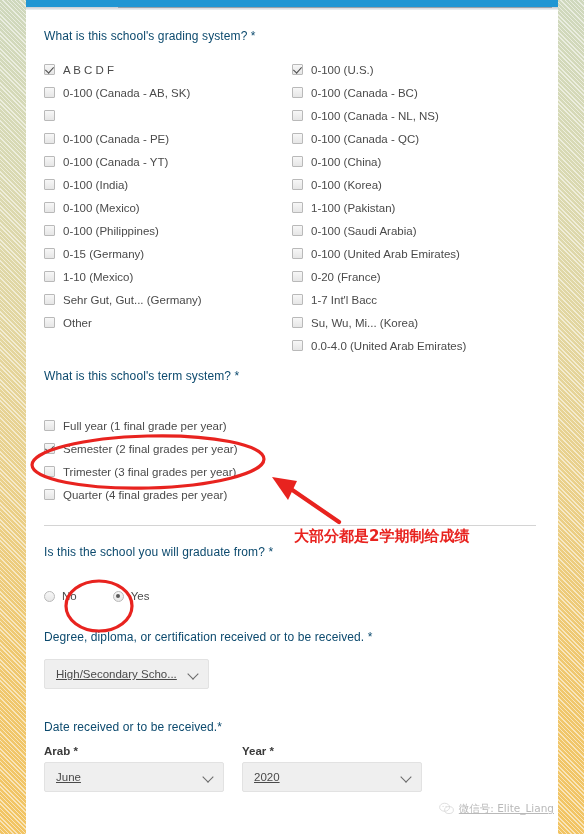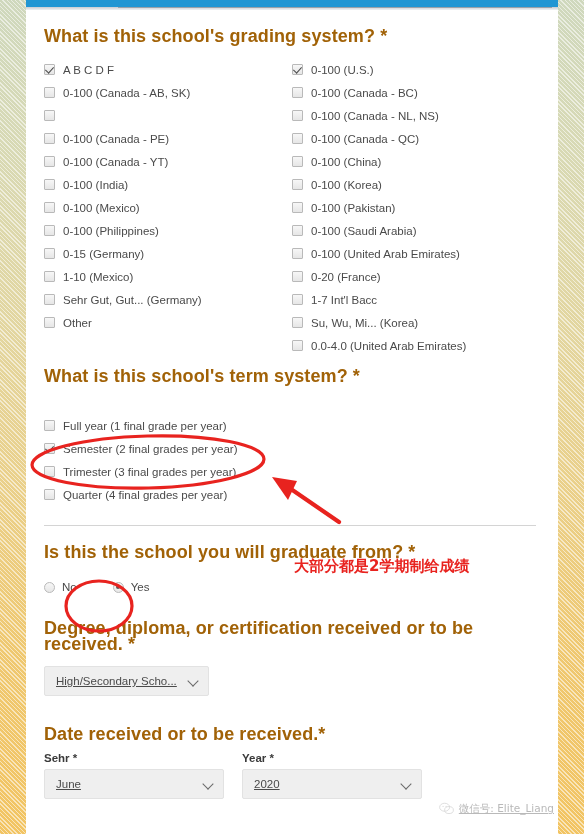--- a/index.html
+++ b/index.html
@@ -64,23 +64,23 @@
   }
 
   
   .form {
     position: absolute;
     left: 0; right: 0; top: 10px; bottom: 0;
     padding: 18px 18px 0 18px;
   }
 
   .q-label {
-    font-size: 18px;
-    font-weight: bold;
-    color: #a16207;
+    font-size: 12px;
+    font-weight: normal;
+    color: #0c4a6e;
     letter-spacing: .1px;
     margin: 0 0 4px 0;
     line-height: 16px;
   }
 
   .divider {
     height: 1px;
     background: #d4d4d4;
     margin: 14px 4px 14px 0;
   }
@@ -126,21 +126,21 @@
   }
 
   
   .term-list { margin-top: 30px; }
   .term-list .opt { height: 23px; }
 
   
   .radio-row {
     display: flex;
     align-items: center;
-    margin-top: 17px;
+    margin-top: 26px;
     height: 20px;
   }
   .radio-item {
     display: flex;
     align-items: center;
     margin-right: 36px;
   }
   .rbtn {
     width: 11px; height: 11px;
     flex: 0 0 11px;
@@ -215,21 +215,21 @@
     z-index: 9;
   }
   .annot-text {
     position: absolute;
     color: #e8231f;
     font-size: 15px;
     font-weight: bold;
     font-family: "DejaVu Sans", "Liberation Sans", sans-serif;
     white-space: nowrap;
   }
-  .annot-text.cn-note { left: 294px; top: 557px; }
+  .annot-text.cn-note { left: 294px; top: 527px; }
 
   
   .watermark {
     position: absolute;
     right: 30px;
     bottom: 18px;
     display: flex;
     align-items: flex-start;
     color: #b9b9b9;
     font-size: 10.5px;
@@ -333,21 +333,21 @@
           <div class="opt">
             <span class="cbox"></span>
             <span class="opt-label">0-100 (China)</span>
           </div>
           <div class="opt">
             <span class="cbox"></span>
             <span class="opt-label">0-100 (Korea)</span>
           </div>
           <div class="opt">
             <span class="cbox"></span>
-            <span class="opt-label">0-100 (Pakistan)</span>
+            <span class="opt-label">1-100 (Pakistan)</span>
           </div>
           <div class="opt">
             <span class="cbox"></span>
             <span class="opt-label">0-100 (Saudi Arabia)</span>
           </div>
           <div class="opt">
             <span class="cbox"></span>
             <span class="opt-label">0-100 (United Arab Emirates)</span>
           </div>
           <div class="opt">
@@ -409,21 +409,21 @@
 
       <div class="select degree-select">
         <span class="sel-val">High/Secondary Scho...</span>
         <span class="chev"></span>
       </div>
 
       <div class="q-label" style="margin-top:30px;">Date received or to be received.*</div>
 
       <div class="date-row">
         <div class="date-field month">
-          <div class="sub-label">Sehr *</div>
+          <div class="sub-label">Arab *</div>
           <div class="select">
             <span class="sel-val">June</span>
             <span class="chev"></span>
           </div>
         </div>
         <div class="date-field year">
           <div class="sub-label">Year *</div>
           <div class="select">
             <span class="sel-val">2020</span>
             <span class="chev"></span>

